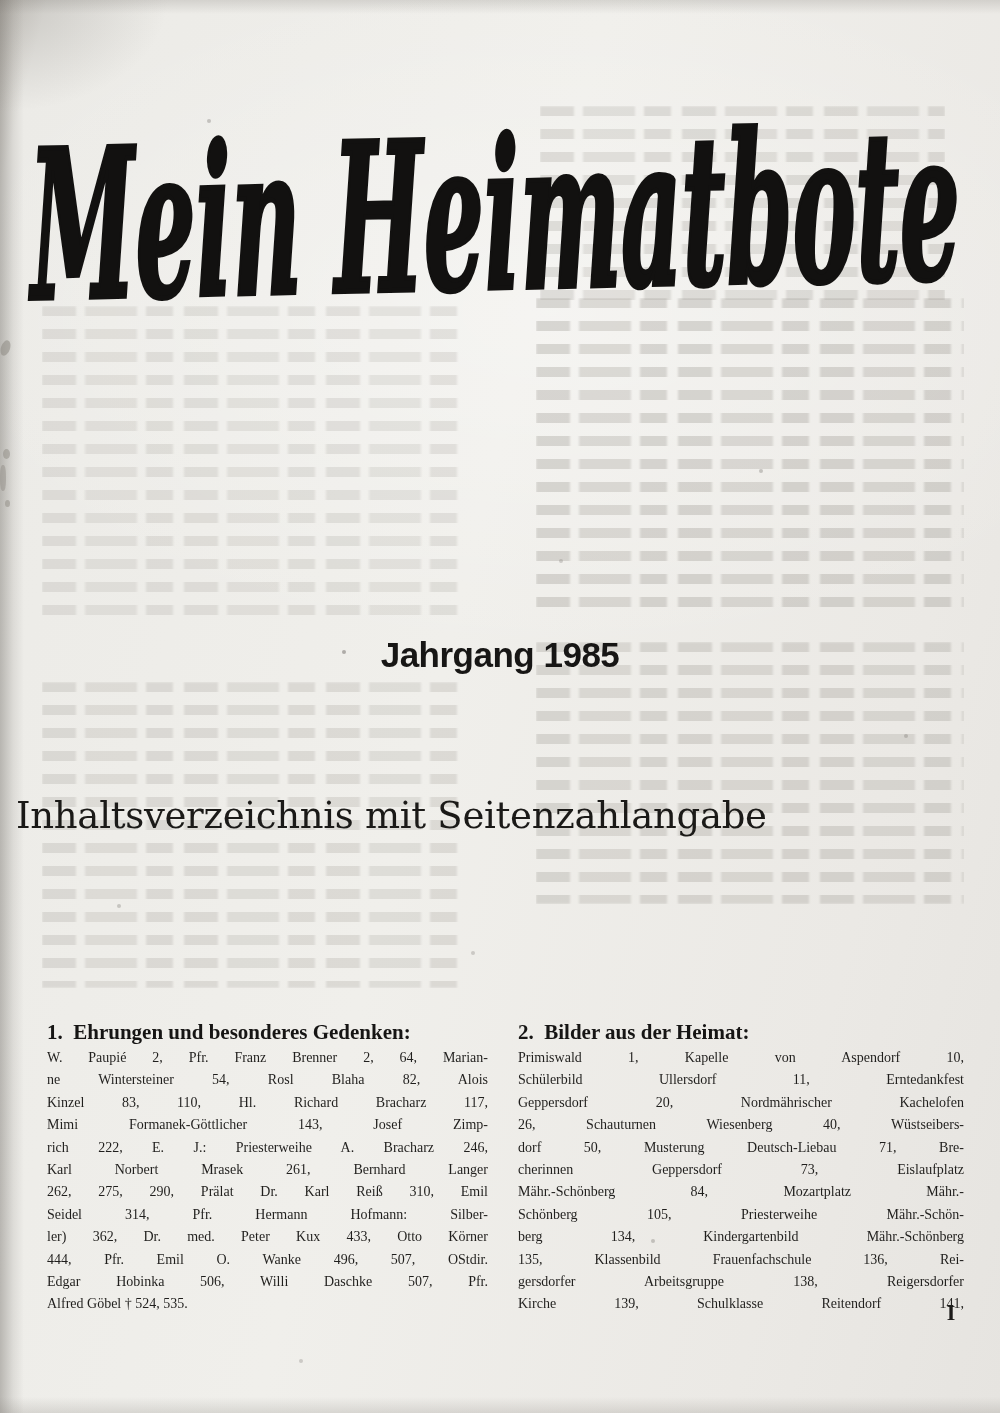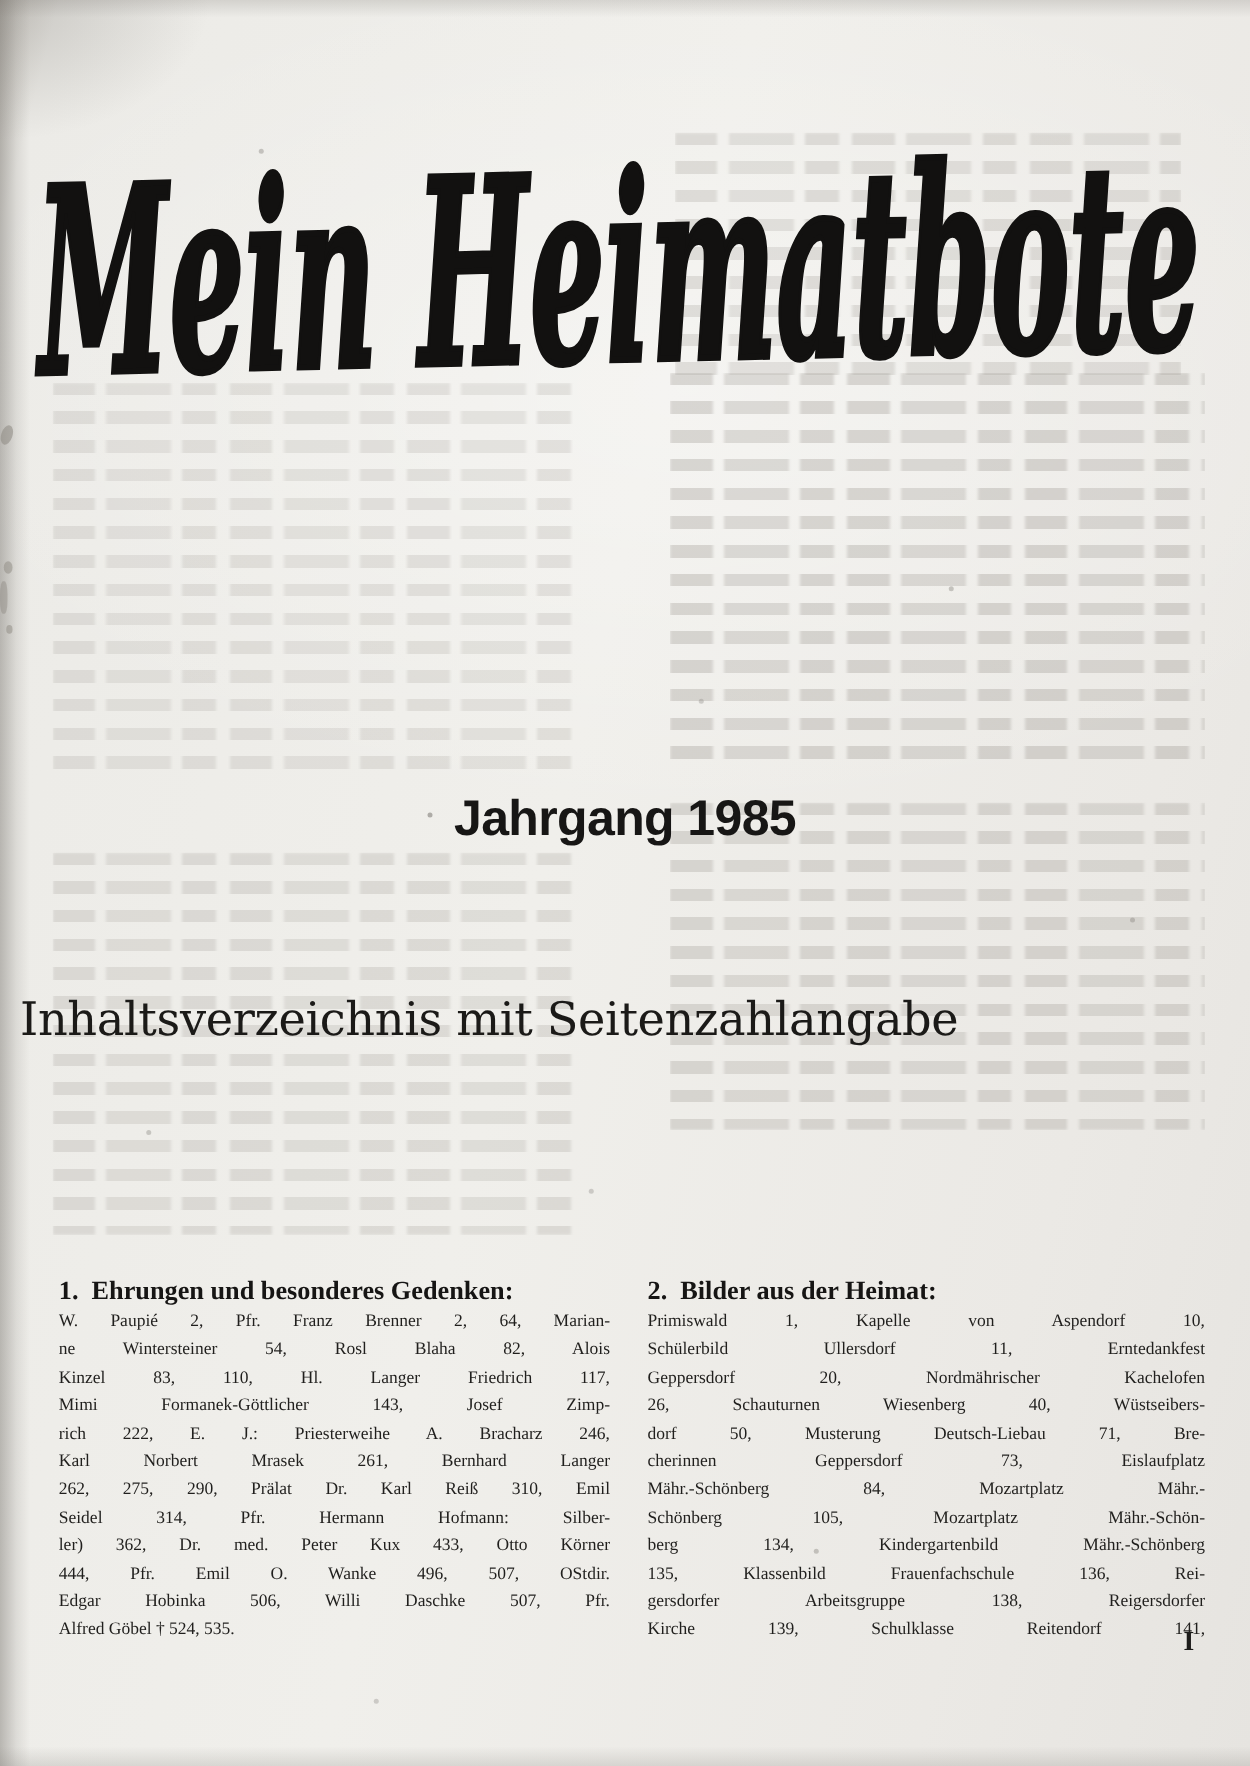--- a/index.html
+++ b/index.html
@@ -75,21 +75,21 @@
   .masthead text{
     font-family:"DejaVu Serif", serif;
     font-style:italic;font-weight:bold;
     fill:#121110;stroke:#121110;stroke-width:5px;
   }
   
   .year-line{
     position:absolute;left:0;top:636px;width:1000px;
     text-align:center;
     font-family:"Liberation Sans", sans-serif;
-    font-weight:bold;font-size:40px;line-height:38px;
+    font-weight:bold;font-size:35px;line-height:38px;
     letter-spacing:-0.5px;color:#171615;
   }
   .toc-title{
     position:absolute;left:16px;top:794px;width:1000px;
     font-family:"DejaVu Serif", serif;
     font-size:37px;line-height:44px;letter-spacing:-0.3px;color:#1b1a18;
   }
   
   .col{position:absolute;top:991px;}
   .col.left{left:47px;width:441px;}
@@ -136,21 +136,21 @@
 
   <div class="year-line">Jahrgang 1985</div>
 
   <div class="toc-title">Inhaltsverzeichnis mit Seitenzahlangabe</div>
 
   <div class="col left">
     <span class="sec-heading">1.  Ehrungen und besonderes Gedenken:</span>
     <div class="sec-body">
         <div class="tline">W. Paupié 2, Pfr. Franz Brenner 2, 64, Marian-</div>
         <div class="tline">ne Wintersteiner 54, Rosl Blaha 82, Alois</div>
-        <div class="tline">Kinzel 83, 110, Hl. Langer Friedrich 117,</div>
+        <div class="tline">Kinzel 83, 110, Hl. Richard Bracharz 117,</div>
         <div class="tline">Mimi Formanek-Göttlicher 143, Josef Zimp-</div>
         <div class="tline">rich 222, E. J.: Priesterweihe A. Bracharz 246,</div>
         <div class="tline">Karl Norbert Mrasek 261, Bernhard Langer</div>
         <div class="tline">262, 275, 290, Prälat Dr. Karl Reiß 310, Emil</div>
         <div class="tline">Seidel 314, Pfr. Hermann Hofmann: Silber-</div>
         <div class="tline">ler) 362, Dr. med. Peter Kux 433, Otto Körner</div>
         <div class="tline">444, Pfr. Emil O. Wanke 496, 507, OStdir.</div>
         <div class="tline">Edgar Hobinka 506, Willi Daschke 507, Pfr.</div>
         <div class="tline last-left">Alfred Göbel † 524, 535.</div>
       </div>
@@ -159,21 +159,21 @@
   <div class="col right">
     <span class="sec-heading">2.  Bilder aus der Heimat:</span>
     <div class="sec-body">
         <div class="tline">Primiswald 1, Kapelle von Aspendorf 10,</div>
         <div class="tline">Schülerbild Ullersdorf 11, Erntedankfest</div>
         <div class="tline">Geppersdorf 20, Nordmährischer Kachelofen</div>
         <div class="tline">26, Schauturnen Wiesenberg 40, Wüstseibers-</div>
         <div class="tline">dorf 50, Musterung Deutsch-Liebau 71, Bre-</div>
         <div class="tline">cherinnen Geppersdorf 73, Eislaufplatz</div>
         <div class="tline">Mähr.-Schönberg 84, Mozartplatz Mähr.-</div>
-        <div class="tline">Schönberg 105, Mozartplatz Mähr.-Schön-</div>
+        <div class="tline">Schönberg 105, Priesterweihe Mähr.-Schön-</div>
         <div class="tline">berg 134, Kindergartenbild Mähr.-Schönberg</div>
         <div class="tline">135, Klassenbild Frauenfachschule 136, Rei-</div>
         <div class="tline">gersdorfer Arbeitsgruppe 138, Reigersdorfer</div>
         <div class="tline">Kirche 139, Schulklasse Reitendorf 141,</div>
       </div>
   </div>
 
   <div class="page-number">I</div>
 
 </div>

